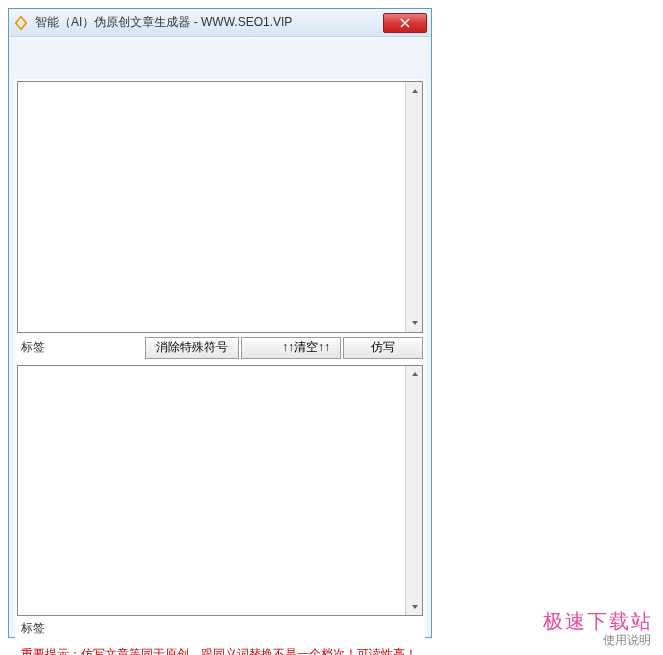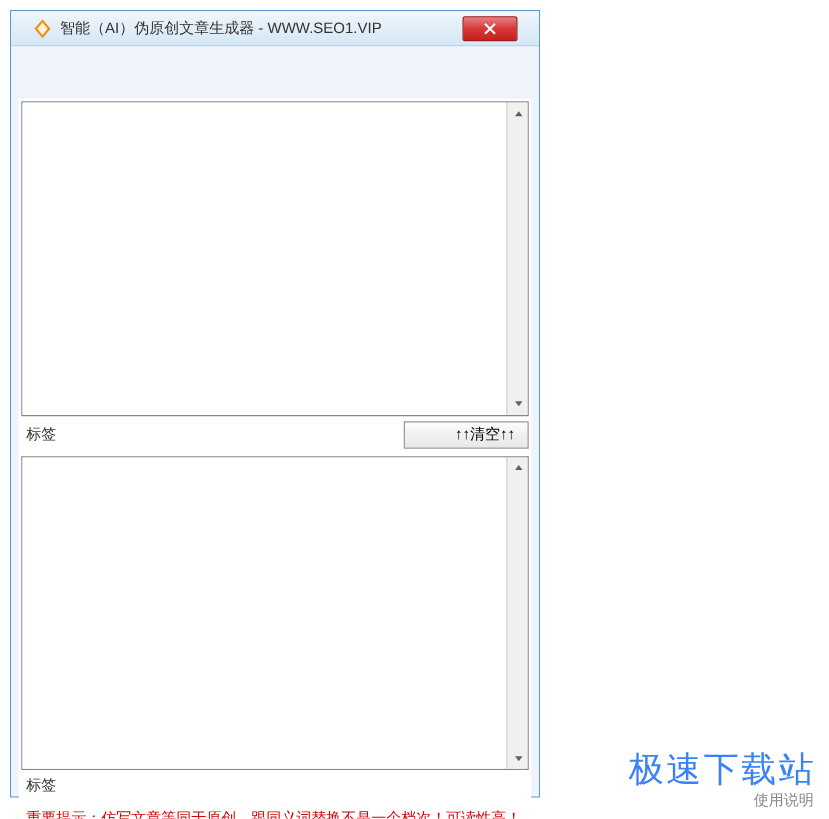--- a/index.html
+++ b/index.html
@@ -26,21 +26,21 @@
       position: relative;
       margin: 8px 0 0 8px;
     }
     
     .titlebar {
       height: 28px;
       background: linear-gradient(to bottom, #f0f6fc 0%, #e3eef8 50%, #d5e6f5 100%);
       border-bottom: 1px solid #c0d4e8;
       display: flex;
       align-items: center;
-      padding: 0 17px;
+      padding: 0 4px;
       position: relative;
     }
     
     .app-icon {
       width: 16px;
       height: 16px;
       margin-right: 6px;
     }
     
     .title-text {
@@ -169,22 +169,22 @@
     }
     
     .qq-text {
       color: #0066cc;
     }
     
     .watermark {
       position: absolute;
       bottom: 20px;
       right: 10px;
-      font-size: 28px;
-      color: #3b82f6;
+      font-size: 20px;
+      color: #ec4899;
       font-weight: 300;
       font-family: "Microsoft YaHei", sans-serif;
       letter-spacing: 2px;
     }
     
     .watermark-small {
       position: absolute;
       bottom: 6px;
       right: 12px;
       font-size: 12px;
@@ -235,21 +235,23 @@
             <svg viewBox="0 0 8 8">
                 <polygon points="1,2 7,2 4,6" fill="#606060"></polygon>
               </svg>
           </div>
         </div>
       </div>
 
       <div class="button-row">
         <span class="label-text">标签</span>
         <div class="spacer"></div>
+        <button class="win-button btn-wide">消除特殊符号</button>
         <button class="win-button btn-mid">↑↑清空↑↑</button>
+        <button class="win-button btn-wide">仿写</button>
       </div>
 
       <div class="textarea-wrapper">
         <textarea class="textarea" style=""></textarea>
         <div class="scrollbar-v">
           <div class="scroll-arrow up">
             <svg viewBox="0 0 8 8">
                 <polygon points="4,2 7,6 1,6" fill="#606060"></polygon>
               </svg>
           </div>

